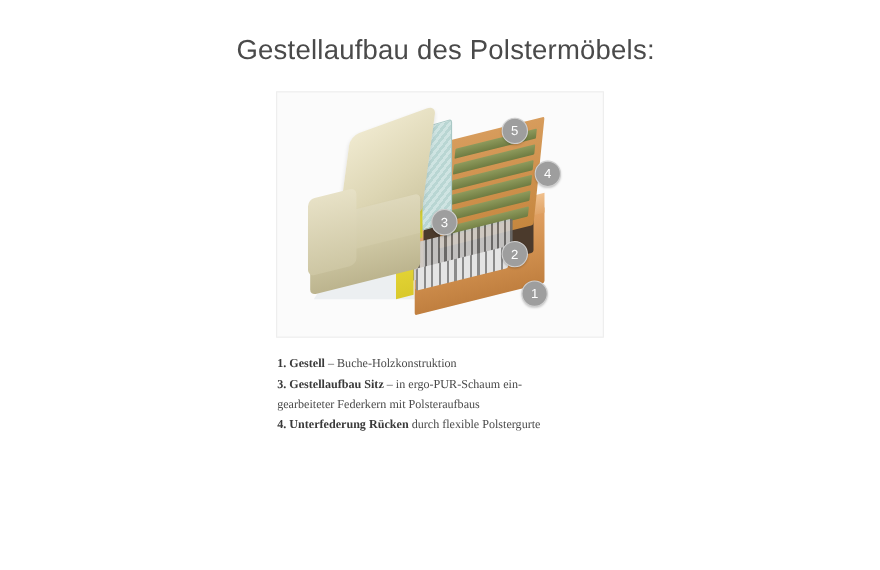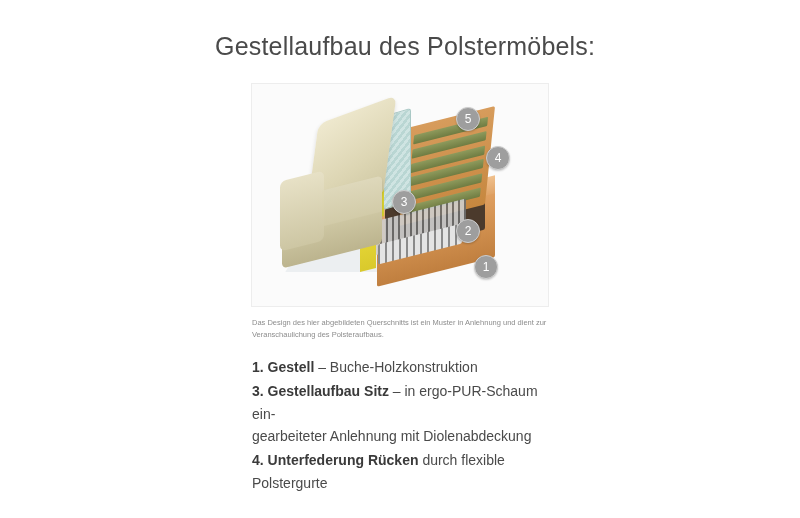--- a/index.html
+++ b/index.html
@@ -239,23 +239,24 @@
   .caption {
     width: 296px;
     margin: 10px auto 0 auto;
     font-size: 7.5px;
     line-height: 1.55;
     color: #8d8d8d;
   }
   .legend {
     width: 296px;
     margin: 16px auto 0 auto;
-    font-size: 14px;
+    font-size: 11px;
     line-height: 1.62;
     color: #4a4a4a;
+    font-family: Liberation Serif, serif;
   }
   .legend-item { margin: 0 0 1px 0; }
   .legend-item b { font-weight: 700; color: #3a3a3a; }
 </style>
 </head>
 <body>
 
 <div class="page">
   <div class="content">
 
@@ -291,29 +292,28 @@
         <div class="arm"></div>
 
         <div class="marker m1">1</div>
         <div class="marker m2">2</div>
         <div class="marker m3">3</div>
         <div class="marker m4">4</div>
         <div class="marker m5">5</div>
       </div>
     </div>
 
-    <p class="caption">Das Design des hier abgebildeten Querschnitts ist ein Muster in Anlehnung und dient zur Veranschaulichung des Polsteraufbaus.</p>
 
     <div class="legend">
       <p class="legend-item">
         <b><span>1. </span><span>Gestell</span></b><span> – Buche-Holzkonstruktion</span>
       </p>
       <p class="legend-item">
         <b><span>3. </span><span>Gestellaufbau Sitz</span></b><span> – in ergo-PUR-Schaum ein-</span><br>
-        <span>gearbeiteter Anlehnung mit Diolenabdeckung</span>
+        <span>gearbeiteter Federkern mit Polsteraufbaus</span>
       </p>
       <p class="legend-item">
         <b><span>4. </span><span>Unterfederung Rücken</span></b><span> durch flexible Polstergurte</span>
       </p>
     </div>
 
   </div>
 </div>
 
 </body></html>

